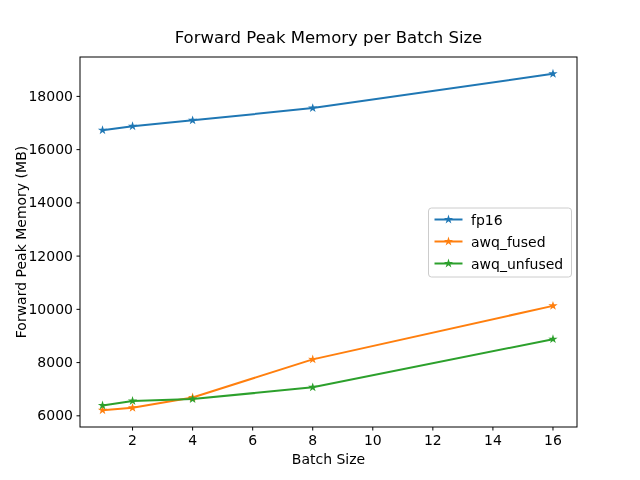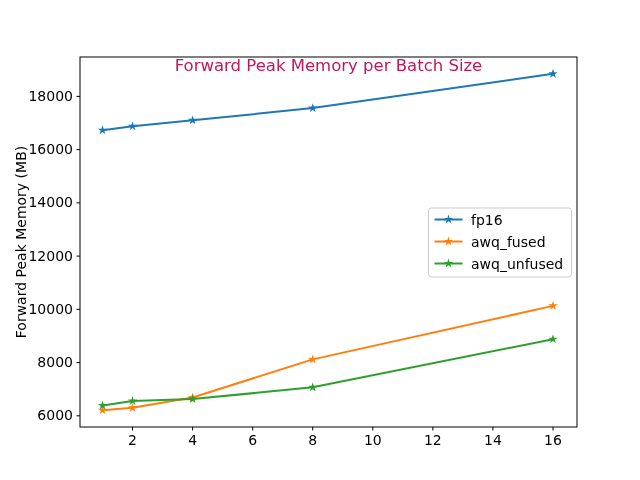--- a/index.html
+++ b/index.html
@@ -22,23 +22,22 @@
     left: 0;
     top: 0;
   }
   .chart-title {
     position: absolute;
     left: 80px;
     top: 29px;
     width: 497px;
     text-align: center;
     font-size: 16.5px;
-    color: #be185d;
+    color: #000000;
     line-height: 1.1;
-    margin-top: 28px;
   }
   .x-label {
     position: absolute;
     left: 80px;
     top: 451px;
     width: 497px;
     text-align: center;
     font-size: 14px;
     color: #000000;
   }
@@ -124,14 +123,15 @@
         <text x="471" y="224.5" class="tick">fp16</text>
         <line x1="434.5" y1="241.5" x2="462.5" y2="241.5" stroke="#ff7f0e" stroke-width="2"></line>
         <polygon points="448.50,236.60 449.60,239.99 453.16,239.99 450.28,242.08 451.38,245.46 448.50,243.37 445.62,245.46 446.72,242.08 443.84,239.99 447.40,239.99" fill="#ff7f0e"></polygon>
         <text x="471" y="246.5" class="tick">awq_fused</text>
         <line x1="434.5" y1="263.5" x2="462.5" y2="263.5" stroke="#2ca02c" stroke-width="2"></line>
         <polygon points="448.50,258.60 449.60,261.99 453.16,261.99 450.28,264.08 451.38,267.46 448.50,265.37 445.62,267.46 446.72,264.08 443.84,261.99 447.40,261.99" fill="#2ca02c"></polygon>
         <text x="471" y="268.5" class="tick">awq_unfused</text>
       </g>
     </svg>
   <div class="chart-title">Forward Peak Memory per Batch Size</div>
+  <div class="x-label">Batch Size</div>
   <div class="y-label">Forward Peak Memory (MB)</div>
 </div>
 
 </body></html>

